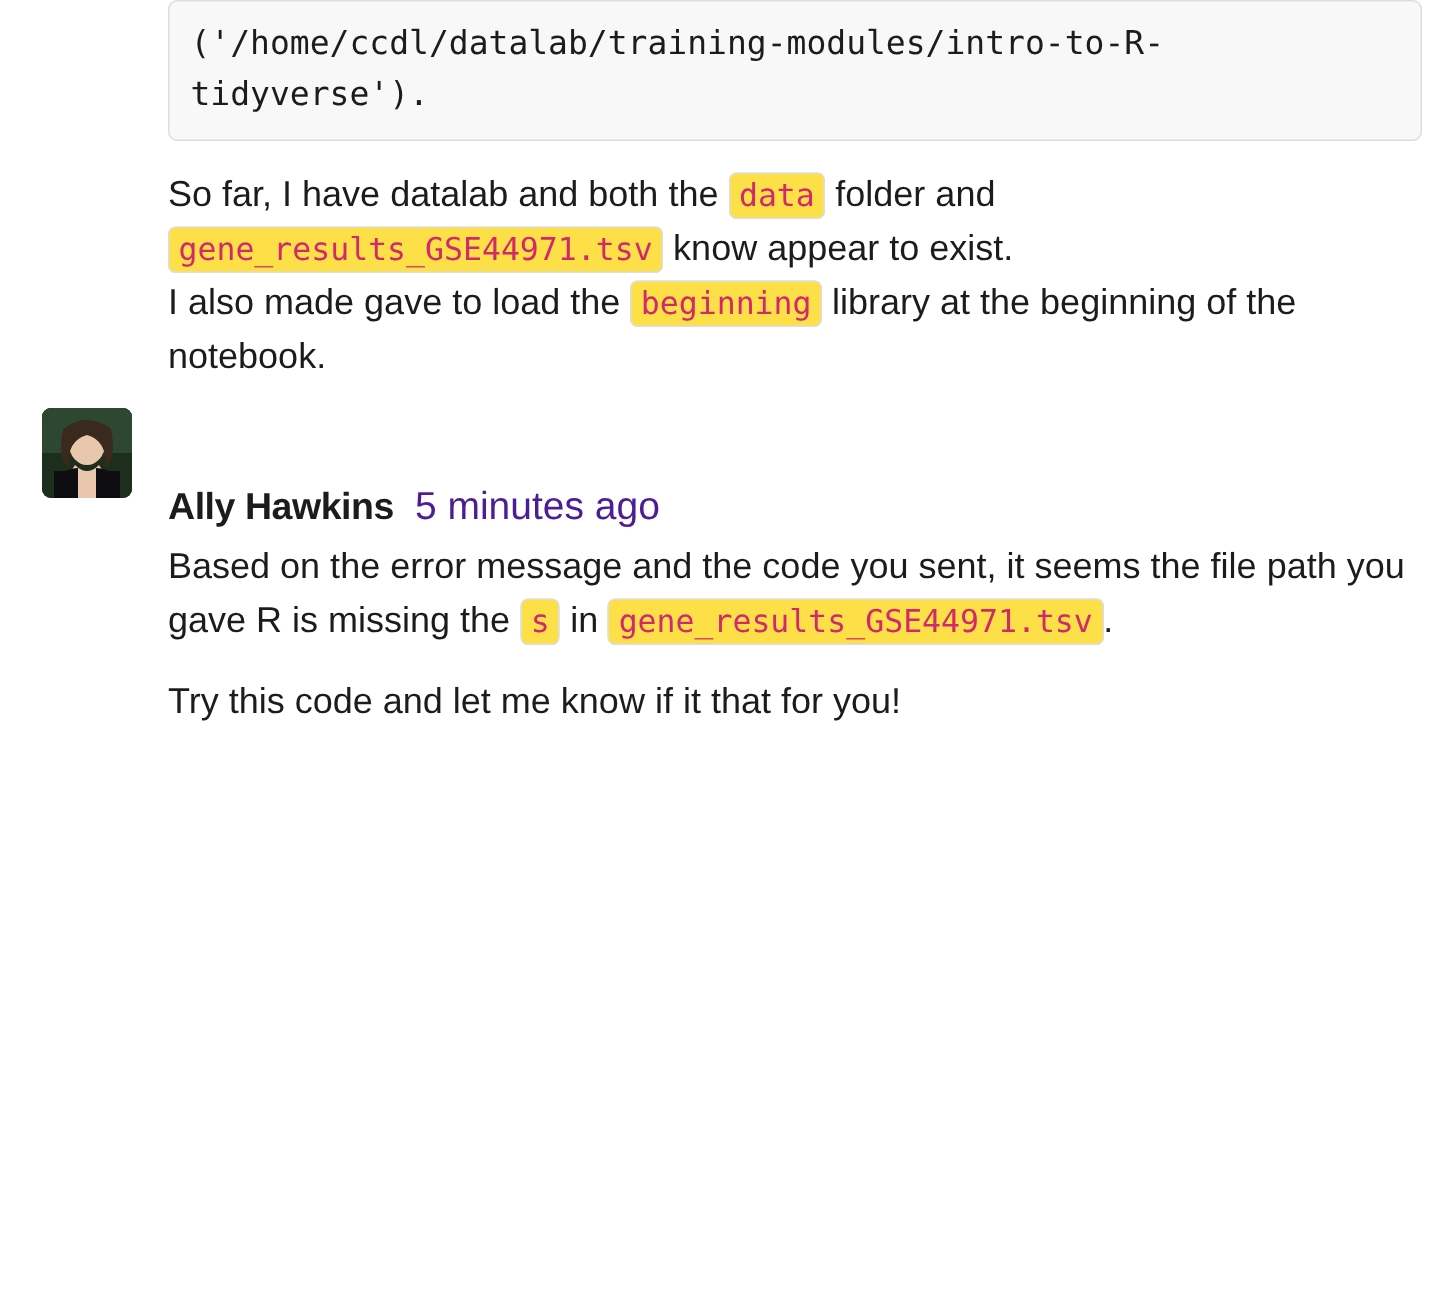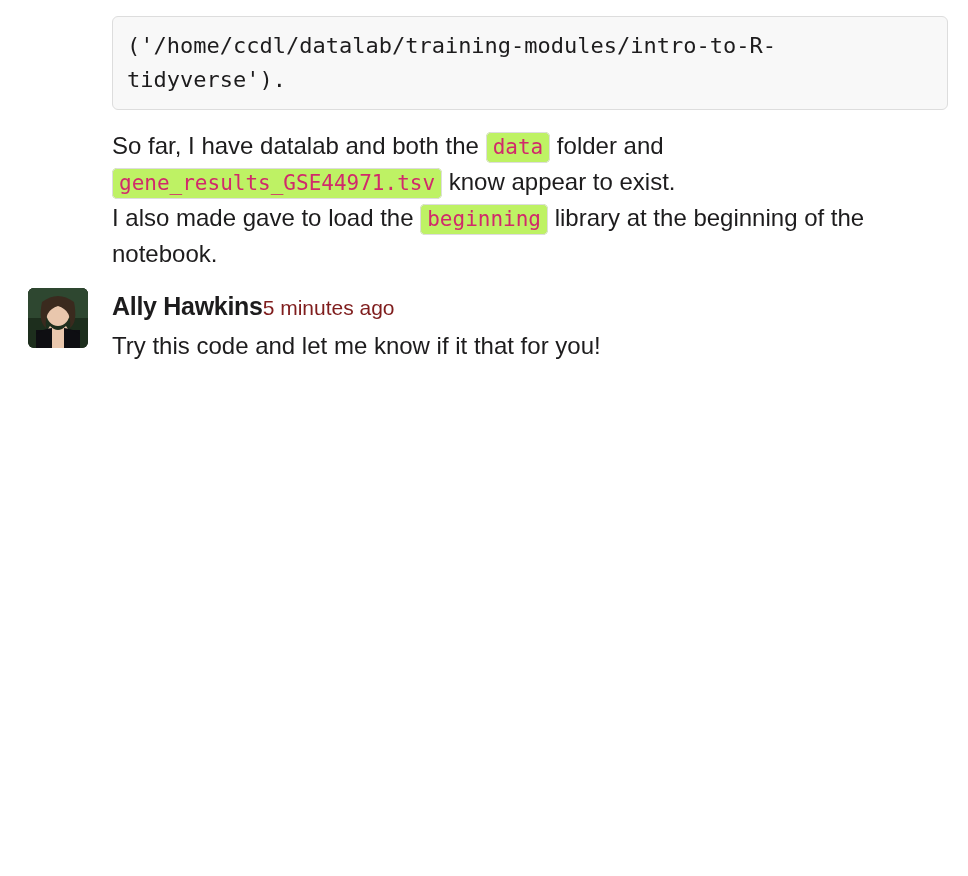--- a/index.html
+++ b/index.html
@@ -32,37 +32,39 @@
   }
   .avatar svg { display: block; }
   .content {
     flex: 1;
     min-width: 0;
     padding-left: 12px;
   }
   .hdr {
     display: flex;
     align-items: baseline;
+    gap: 14px;
     margin-bottom: 2px;
   }
   .author {
     font-weight: 900;
     font-size: 25px;
     letter-spacing: -0.3px;
   }
   .time {
-    font-size: 21px;
-    color: #7f1d1d;
+    font-size: 26px;
+    color: #4c1d95;
+    margin-top: 46px;
   }
   .para { margin: 0 0 18px 0; }
   .para:last-child { margin-bottom: 0; }
   code.inline {
     font-family: ui-monospace, SFMono-Regular, Menlo, Consolas, monospace;
     font-size: 21px;
-    background: #bef264;
+    background: #fde047;
     border: 1.5px solid #dddddd;
     border-radius: 5px;
     padding: 2px 6px 3px 6px;
     color: #d1296b;
     white-space: nowrap;
   }
   pre.codeblock {
     font-family: ui-monospace, SFMono-Regular, Menlo, Consolas, monospace;
     font-size: 22px;
     line-height: 1.55;
@@ -70,21 +72,21 @@
     border: 1.5px solid #dddddd;
     border-radius: 6px;
     padding: 12px 14px;
     margin: 0 0 18px 0;
     white-space: pre-wrap;
     word-break: break-word;
     color: #1d1c1d;
   }
   
   .msg.cont .gutter { visibility: hidden; height: 0; }
-  .msg.cont { padding-top: 16px; }
+  .msg.cont { padding-top: 0; }
 </style>
 </head>
 <body>
 
 <div class="container">
 
   <div class="msg cont">
     <div class="gutter"></div>
     <div class="content">
       <pre class="codeblock">('/home/ccdl/datalab/training-modules/intro-to-R-tidyverse').</pre>
@@ -108,17 +110,20 @@
           <path d="M8 46 Q18 40 24 40 L24 60 L8 60 Z" fill="#0e0e12"></path>
           <path d="M52 46 Q42 40 36 40 L36 60 L52 60 Z" fill="#0e0e12"></path>
         </svg>
       </div>
     </div>
     <div class="content">
       <div class="hdr">
         <span class="author">Ally Hawkins</span>
         <span class="time">5 minutes ago</span>
       </div>
+      <p class="para">
+        <span>Based on the error message and the code you sent, it seems the file path you gave R is missing the </span><code class="inline">s</code><span> in </span><code class="inline">gene_results_GSE44971.tsv</code><span>.</span>
+      </p>
       <p class="para">Try this code and let me know if it that for you!</p>
     </div>
   </div>
 
 </div>
 
 </body></html>

